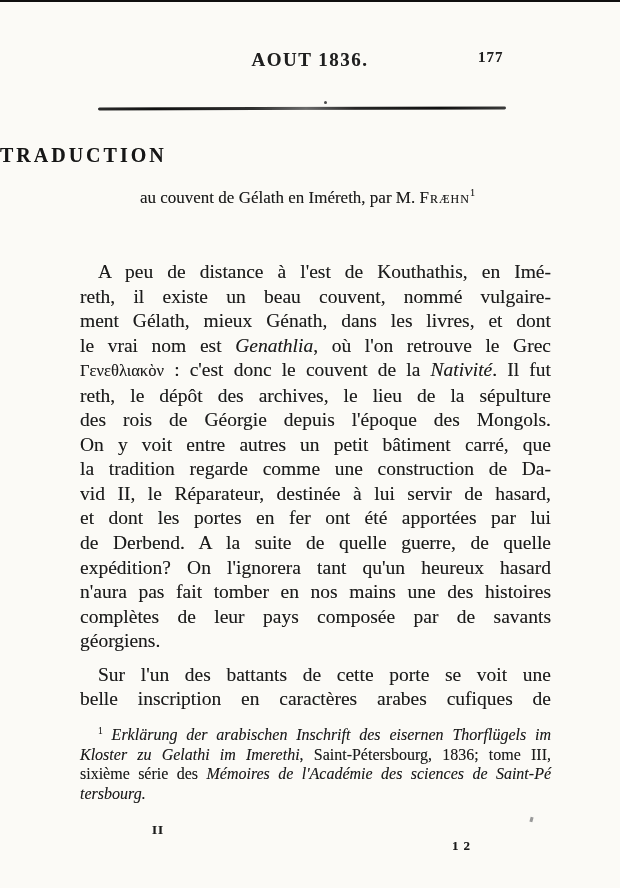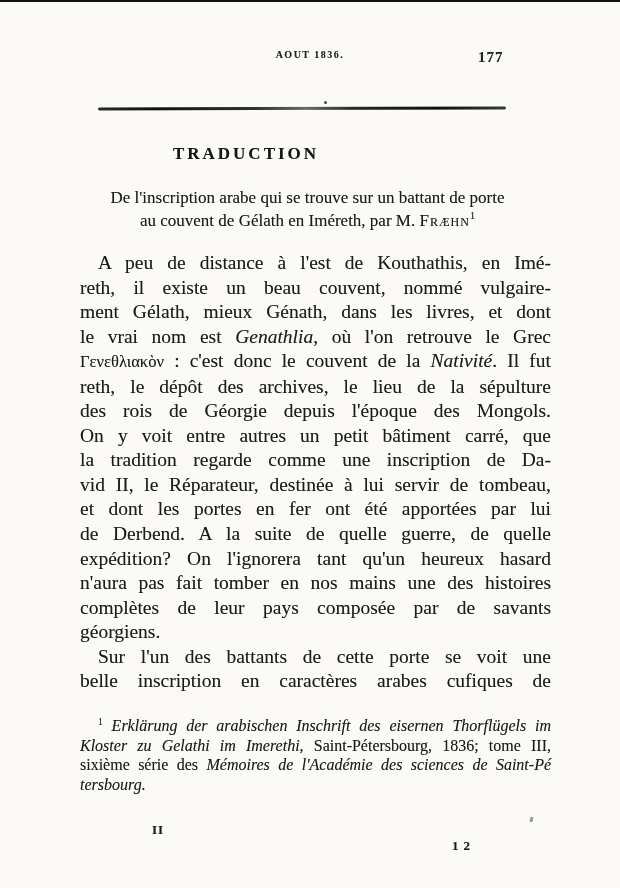--- a/index.html
+++ b/index.html
@@ -10,47 +10,47 @@
     background:#fbfaf6;
     overflow:hidden;
     font-family:"Liberation Serif", serif;
     color:#1b1b1b;
     text-shadow:0 0 0.5px rgba(25,25,25,.4);
   }
   .top-edge{position:absolute;top:0;left:0;right:0;height:2px;background:#101010;}
   .header{position:absolute;top:49px;left:0;width:620px;height:20px;}
   .running-head{
     display:block;text-align:center;
-    font-size:10px;font-weight:bold;letter-spacing:1.5px;color:#1f1f1f;
+    font-size:19px;font-weight:bold;letter-spacing:1.5px;color:#1f1f1f;
   }
   .page-number{
     position:absolute;top:0;left:478px;width:32px;
     font-size:15px;font-weight:bold;letter-spacing:1px;color:#1f1f1f;
   }
   .rule{
     position:absolute;top:107px;left:98px;width:408px;height:3px;
     background:linear-gradient(90deg,#2a2a2a 0%,#101010 14%,#303030 38%,#6a6a6a 51%,#262626 63%,#101010 84%,#3a3a3a 100%);
     transform:rotate(-0.12deg);
     border-radius:2px;
   }
   .ink-speck{position:absolute;top:101px;left:324px;width:3px;height:3px;border-radius:50%;background:#4a4a4a;}
   .ink-speck2{position:absolute;top:817px;left:530px;width:3px;height:5px;background:#9a9a9a;transform:rotate(15deg);}
   .title{
     position:absolute;top:144px;left:0;width:492px;margin:0;
-    text-align:center;
-    font-size:17px;font-weight:bold;letter-spacing:3px;color:#161616;
+    text-align:left;
+    font-size:20px;font-weight:bold;letter-spacing:3px;color:#161616;
   }
   .subtitle{position:absolute;top:186px;left:75px;width:465px;font-size:17px;}
   .subtitle .tline{line-height:23px;text-align:center;text-align-last:center;}
   .bodytext{position:absolute;top:251px;left:80px;width:471px;font-size:19.5px;}
   .tline{line-height:24.55px;text-align:justify;text-align-last:justify;}
   .footnote{position:absolute;top:716px;left:80px;width:471px;font-size:16px;}
   .footnote .tline{line-height:19.6px;}
   .noj{text-align-last:left !important;}
-  .ind{text-indent:18px;}
+  .ind{text-indent:18px;margin-top:9px;}
   .s-n{font-style:normal;}
   .s-i{font-style:italic;font-family:Liberation Serif, serif;}
   .s-sc{font-variant:small-caps;letter-spacing:1px;}
   .s-sup{vertical-align:super;font-size:0.6em;line-height:0;}
   .s-gk{font-size:0.85em;}
   .footer-marks{position:absolute;top:822px;left:0;width:620px;height:18px;font-size:13px;text-align:right;}
   .sig-left{position:absolute;left:152px;top:0;font-weight:bold;letter-spacing:1px;}
   .sig-right{position:absolute;left:452px;top:16px;font-weight:bold;letter-spacing:5px;}
 </style>
 </head>
@@ -64,35 +64,34 @@
     <span class="page-number">177</span>
   </div>
 
   <div class="rule"></div>
   <div class="ink-speck"></div>
   <div class="ink-speck2"></div>
 
   <h1 class="title">TRADUCTION</h1>
 
   <div class="subtitle" id="subtitle">
-      <div class="tline"><span class="s-n">De l'inscription arabe qui se trouve sur un battant de porte</span></div>
       <div class="tline"><span class="s-n">au couvent de Gélath en Iméreth, par M. </span><span class="s-sc">Fræhn</span><span class="s-sup">1</span></div>
     </div>
 
   <div class="bodytext" id="bodytext">
       <div class="tline ind"><span class="s-n">A peu de distance à l'est de Kouthathis, en Imé-</span></div>
       <div class="tline"><span class="s-n">reth, il existe un beau couvent, nommé vulgaire-</span></div>
       <div class="tline"><span class="s-n">ment Gélath, mieux Génath, dans les livres, et dont</span></div>
       <div class="tline"><span class="s-n">le vrai nom est </span><span class="s-i">Genathlia</span><span class="s-n">, où l'on retrouve le Grec</span></div>
       <div class="tline"><span class="s-gk">Γενεθλιακὸν</span><span class="s-n"> : c'est donc le couvent de la </span><span class="s-i">Nativité</span><span class="s-n">. Il fut</span></div>
       <div class="tline"><span class="s-n">reth, le dépôt des archives, le lieu de la sépulture</span></div>
       <div class="tline"><span class="s-n">des rois de Géorgie depuis l'époque des Mongols.</span></div>
       <div class="tline"><span class="s-n">On y voit entre autres un petit bâtiment carré, que</span></div>
-      <div class="tline"><span class="s-n">la tradition regarde comme une inscription de Da-</span></div>
-      <div class="tline"><span class="s-n">vid II, le Réparateur, destinée à lui servir de tombeau,</span></div>
+      <div class="tline"><span class="s-n">la tradition regarde comme une construction de Da-</span></div>
+      <div class="tline"><span class="s-n">vid II, le Réparateur, destinée à lui servir de hasard,</span></div>
       <div class="tline"><span class="s-n">et dont les portes en fer ont été apportées par lui</span></div>
       <div class="tline"><span class="s-n">de Derbend. A la suite de quelle guerre, de quelle</span></div>
       <div class="tline"><span class="s-n">expédition? On l'ignorera tant qu'un heureux hasard</span></div>
       <div class="tline"><span class="s-n">n'aura pas fait tomber en nos mains une des histoires</span></div>
       <div class="tline"><span class="s-n">complètes de leur pays composée par de savants</span></div>
       <div class="tline noj"><span class="s-n">géorgiens.</span></div>
       <div class="tline ind"><span class="s-n">Sur l'un des battants de cette porte se voit une</span></div>
       <div class="tline"><span class="s-n">belle inscription en caractères arabes cufiques de</span></div>
     </div>
 

